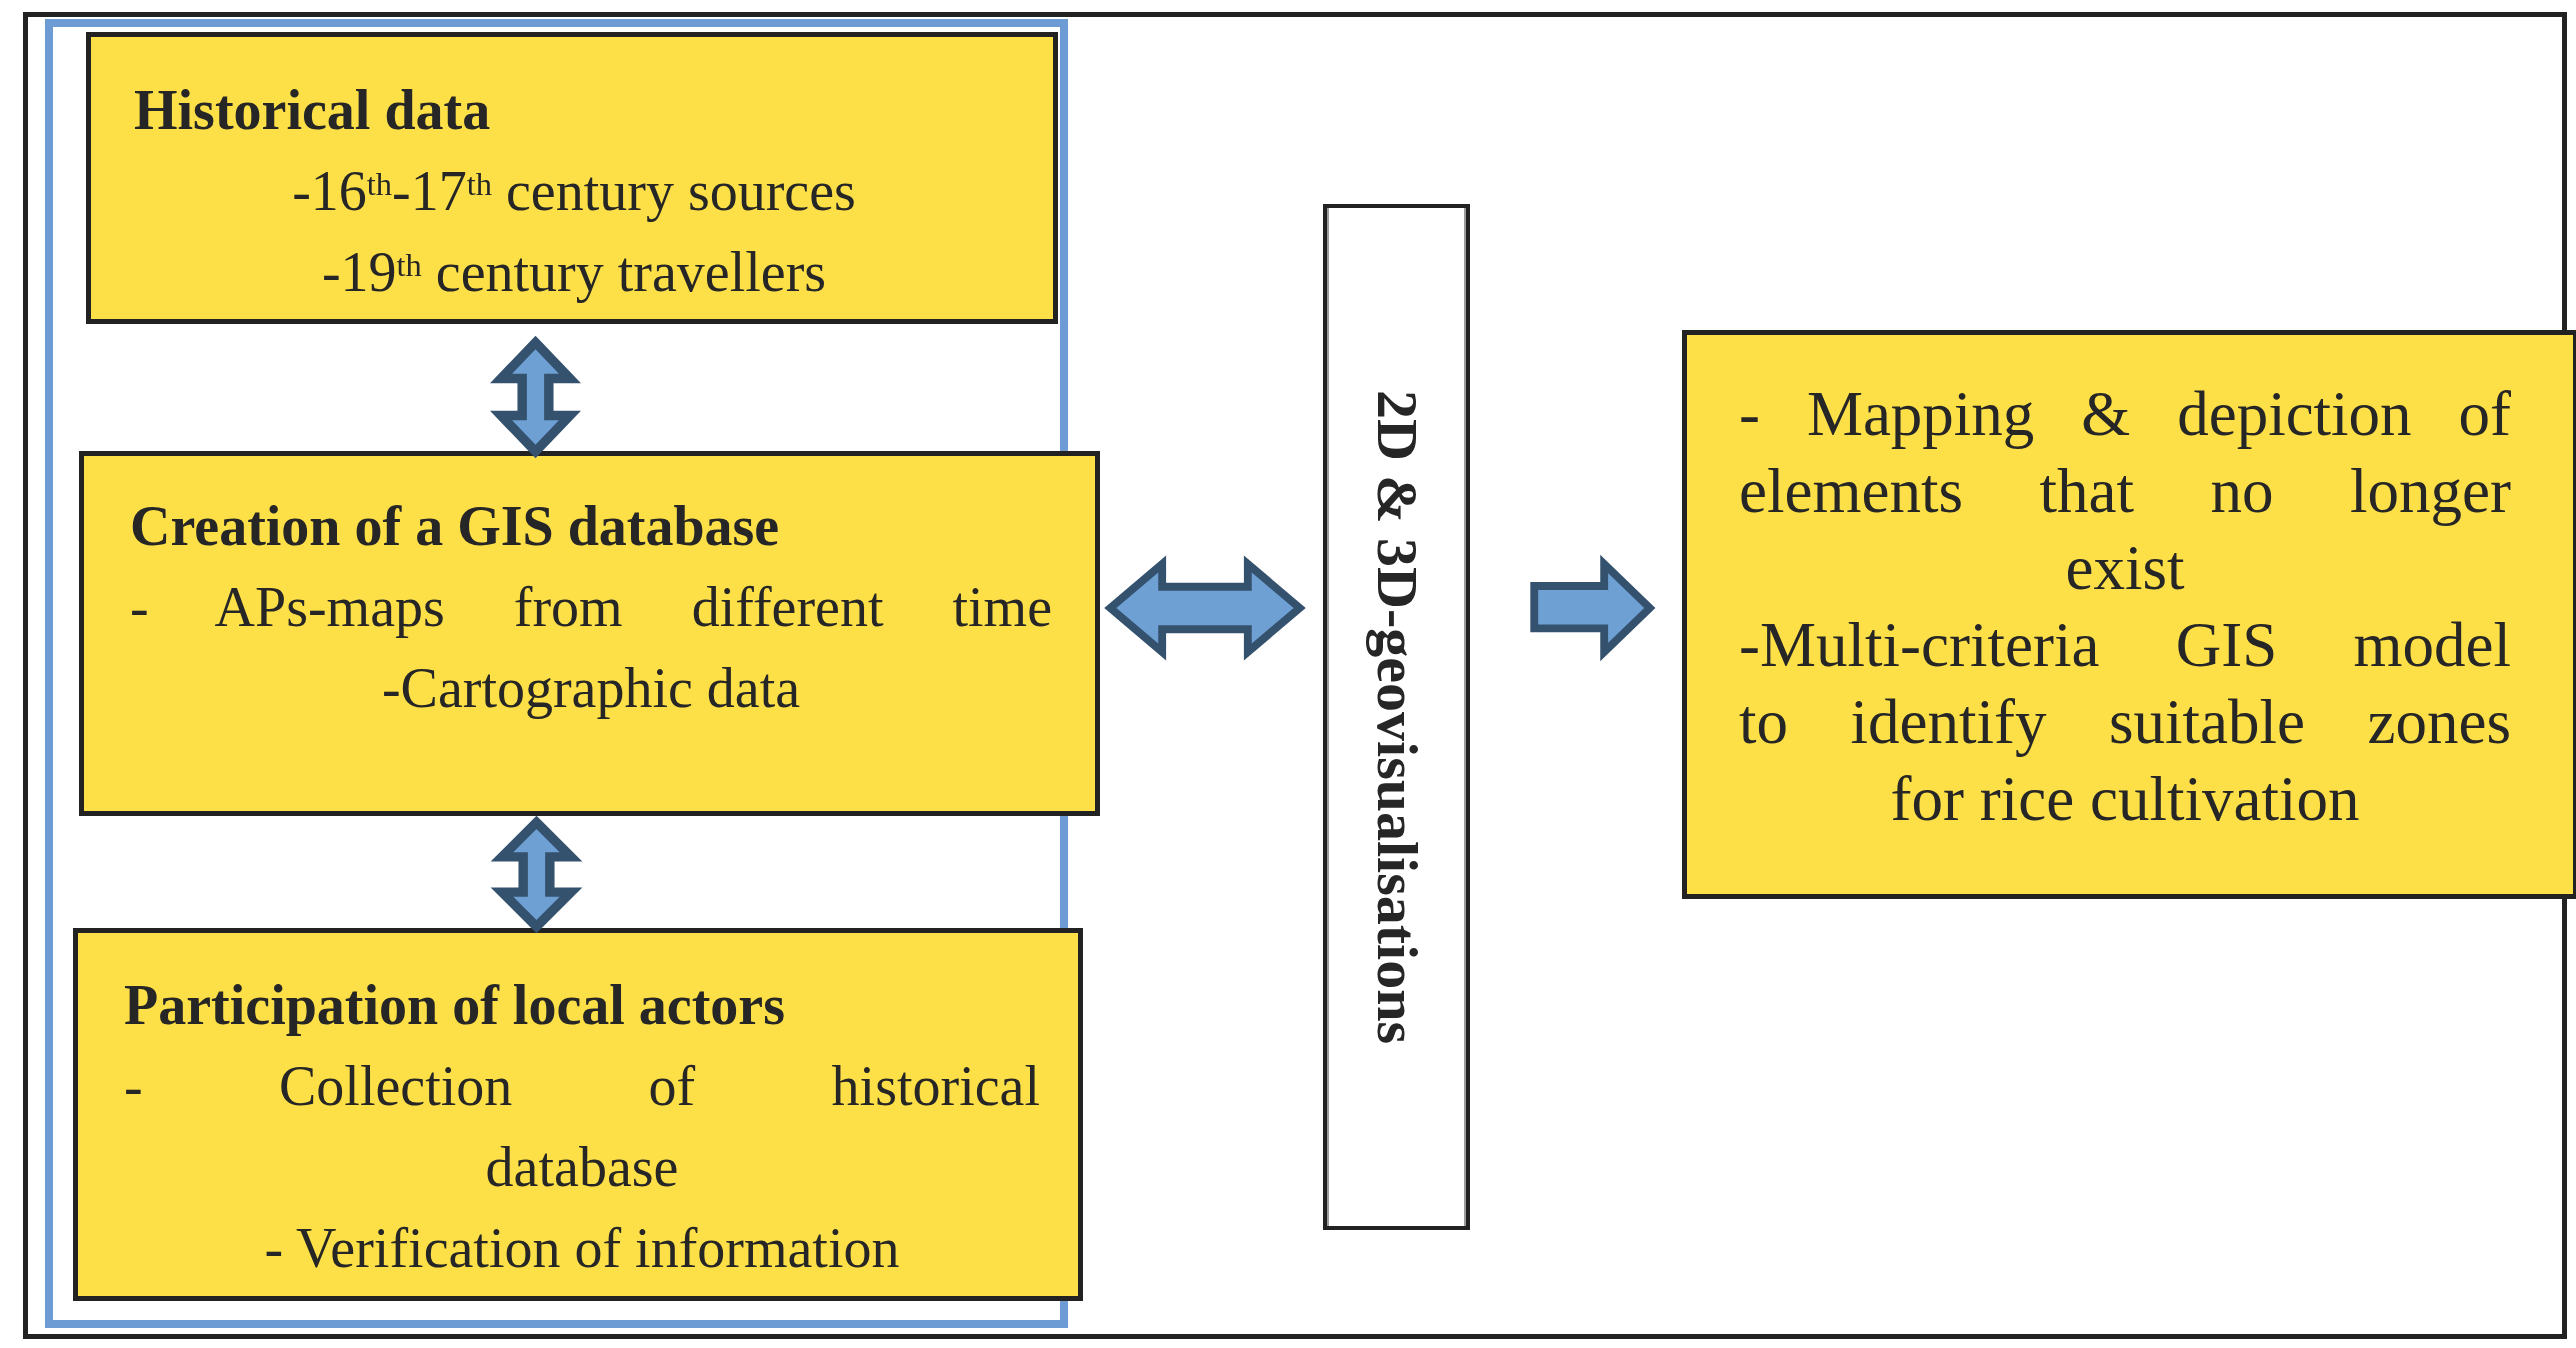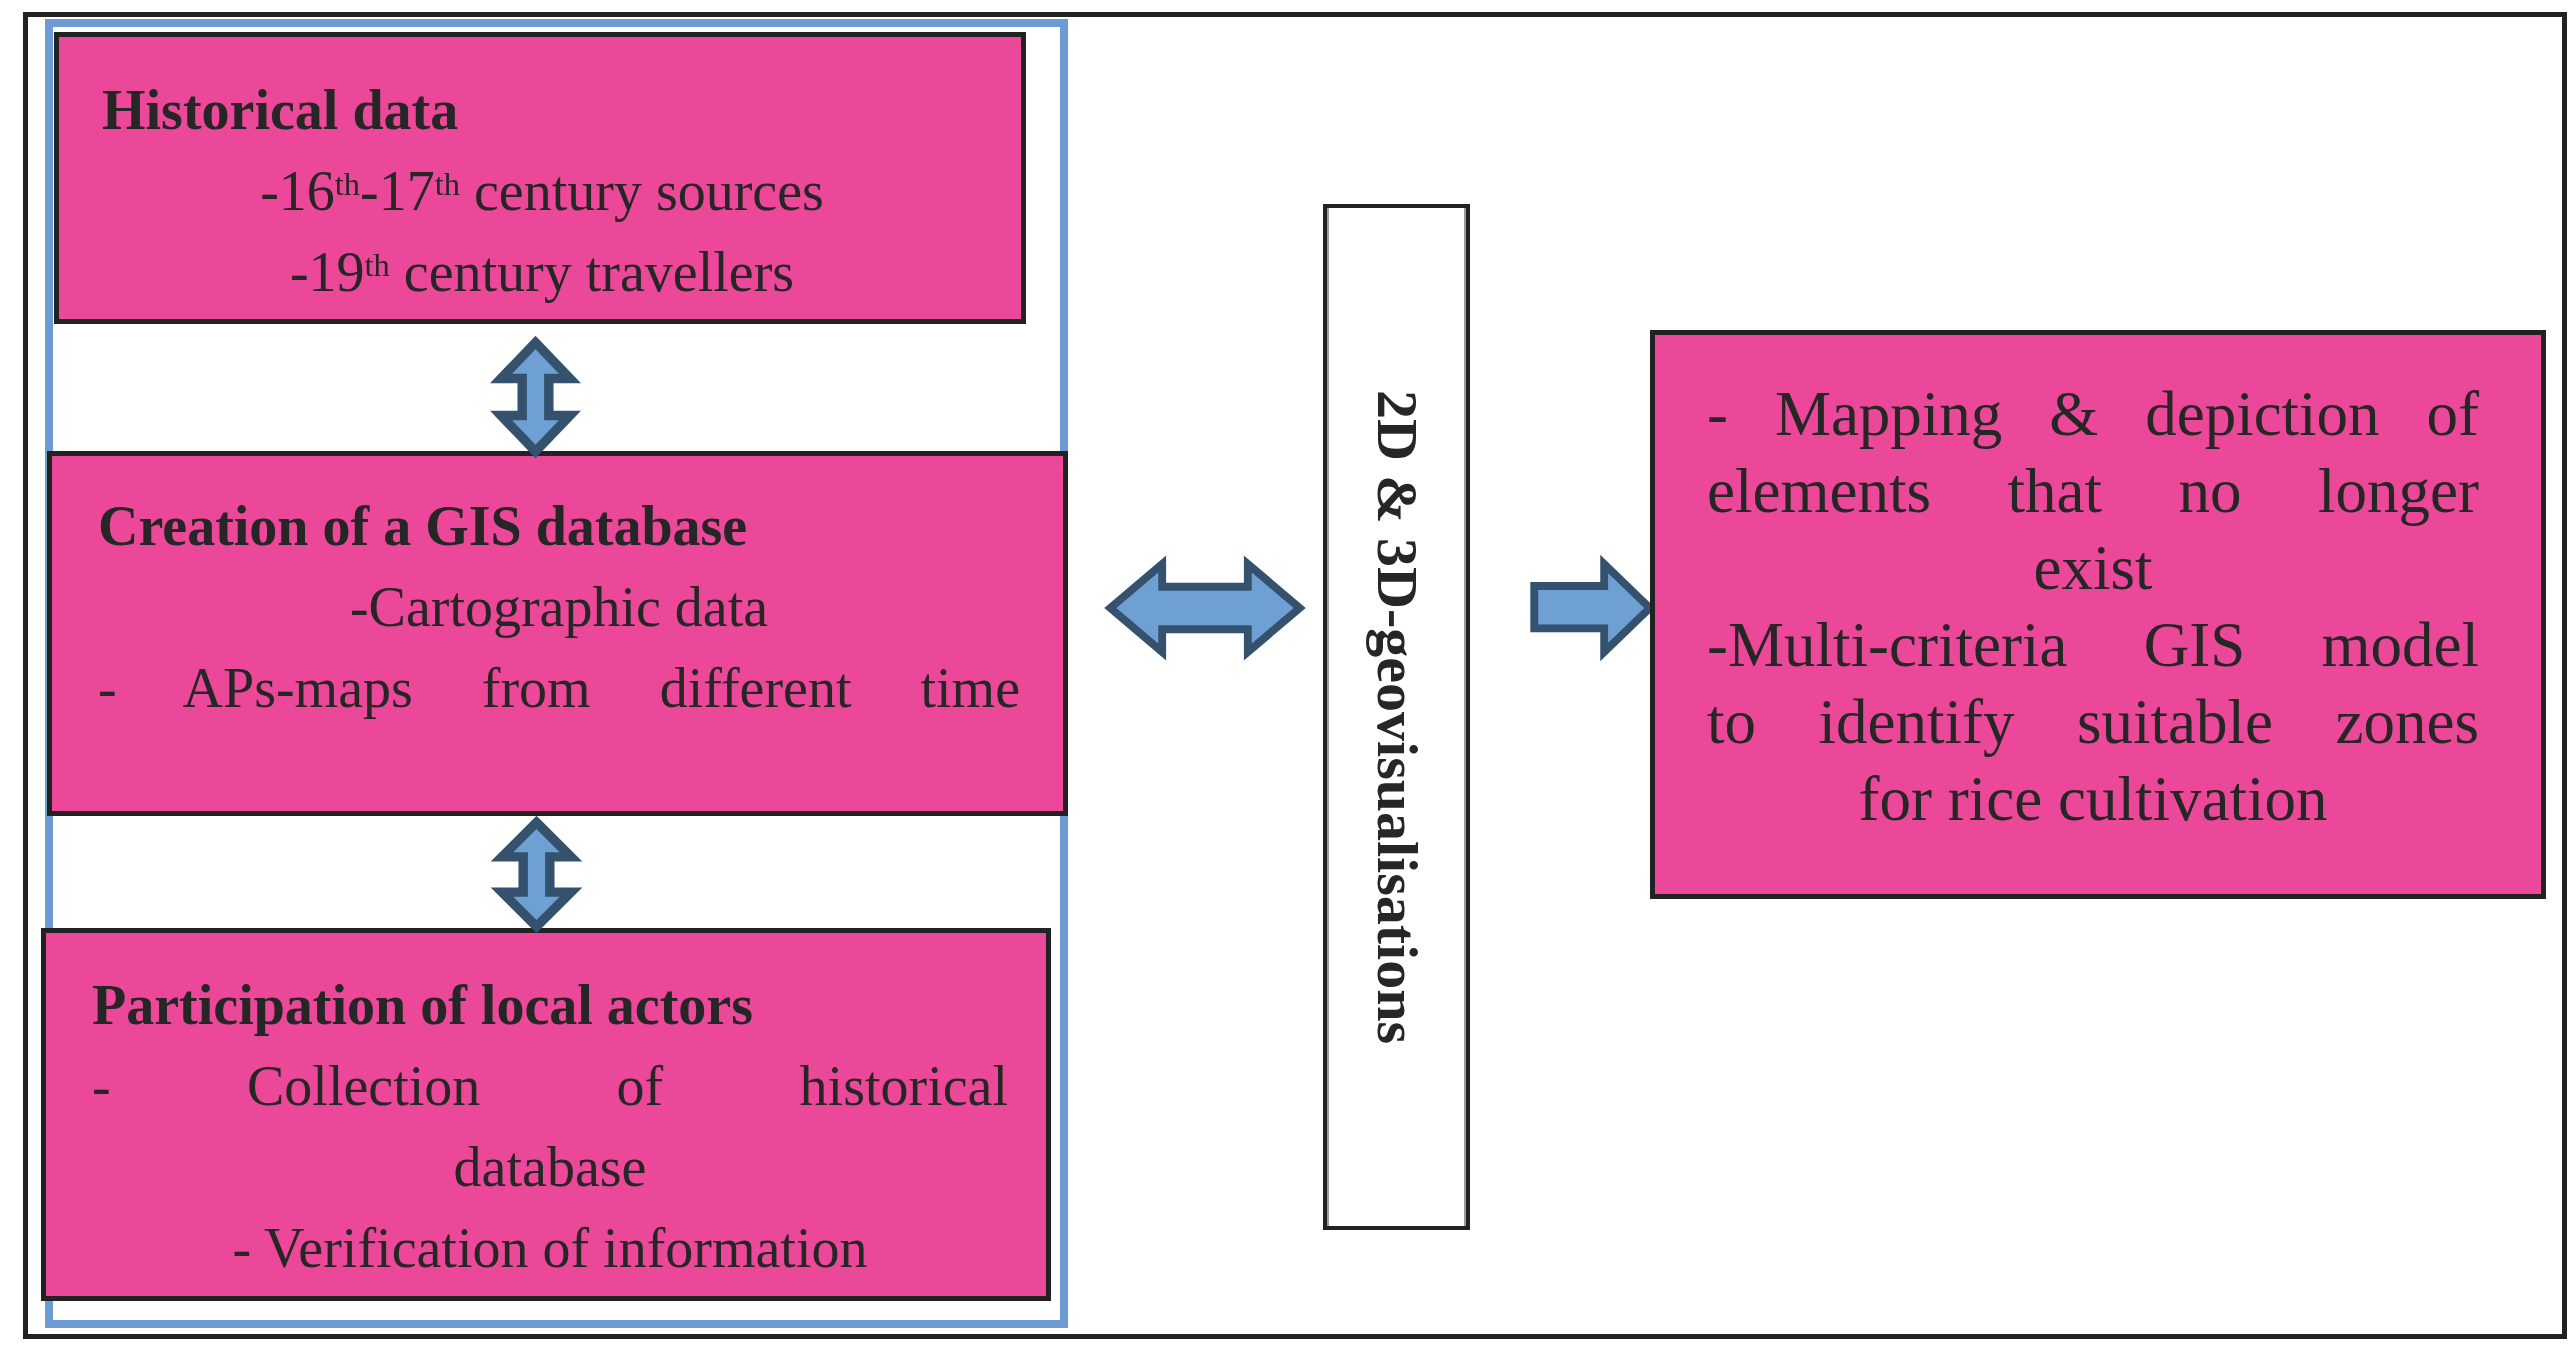--- a/index.html
+++ b/index.html
@@ -1,21 +1,21 @@
 <!DOCTYPE html>
 <html style="--accent: #6C9CD3; --arrow-fill: #6FA0D4; --arrow-stroke: #34516E;font-size:12.6px"><head>
 <meta charset="utf-8">
 <style>
   html,body{margin:0;padding:0;background:#ffffff;}
   .canvas{position:relative;width:2576px;height:1349px;background:#ffffff;overflow:hidden;
           font-family:"Liberation Serif","DejaVu Serif",serif;color:#262626;}
   .abs{position:absolute;box-sizing:border-box;}
   .outer-frame{left:23px;top:12px;width:2544px;height:1327px;border:5.5px solid #222222;background:transparent;}
   .blue-frame{left:45px;top:19px;width:1023px;height:1309px;border:8px solid var(--accent,#6C9CD3);}
-  .txtbox{background:#ec4899;border:5.5px solid #222222;font-size:56px;line-height:81px;}
+  .txtbox{background:#fde047;border:5.5px solid #222222;font-size:56px;line-height:81px;margin-left:32px;}
   .box1{left:54px;top:32px;width:972px;height:292px;padding:33px 39px 0 43px;}
   .box2{left:47px;top:451px;width:1021px;height:365px;padding:30px 43px 0 46px;}
   .box3{left:41px;top:928px;width:1010px;height:373px;padding:32px 38px 8px 46px;}
   .rbox{left:1650px;top:330px;width:896px;height:569px;padding:41px 62px 0 52px;
         font-size:63px;line-height:77px;}
   .vbox{left:1323px;top:204px;width:147px;height:1026px;background:#ffffff;border:4.7px solid #222222;}
   .vbox-inner{position:absolute;left:0;top:0;right:0;bottom:0;border-left:2.4px solid #9c9c9c;border-right:2.4px solid #9c9c9c;}
   .vlabel{position:absolute;left:50%;top:50%;width:1017px;height:138px;line-height:138px;
           transform:translate(-50%,-50%) rotate(90deg);text-align:center;
           font-weight:bold;font-size:58px;white-space:nowrap;}
@@ -37,22 +37,22 @@
     <div class="title">Historical data</div>
     <div>
         <div class="line"><span>-16</span><sup>th</sup><span>-17</span><sup>th</sup><span> century sources</span></div>
         <div class="line"><span>-19</span><sup>th</sup><span> century travellers</span></div>
       </div>
   </div>
 
   <div class="abs txtbox box2">
     <div class="title">Creation of a GIS database</div>
     <div>
+        <div class="line stretch"><span>- APs-maps from different time</span></div>
         <div class="line"><span>-Cartographic data</span></div>
-        <div class="line stretch"><span>- APs-maps from different time</span></div>
       </div>
   </div>
 
   <div class="abs txtbox box3">
     <div class="title">Participation of local actors</div>
     <div>
         <div class="line stretch"><span>- Collection of historical</span></div>
         <div class="line"><span>database</span></div>
         <div class="line"><span>- Verification of information</span></div>
       </div>

